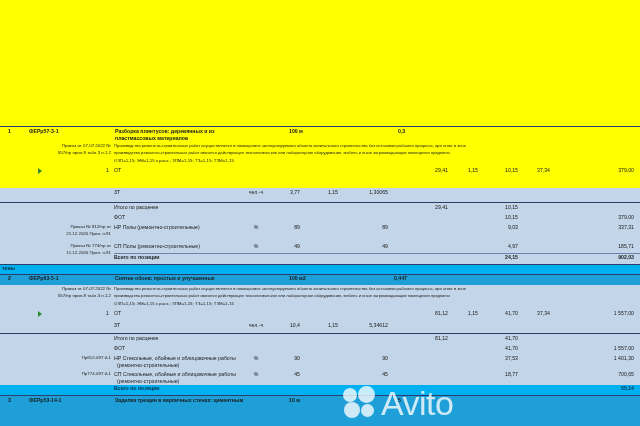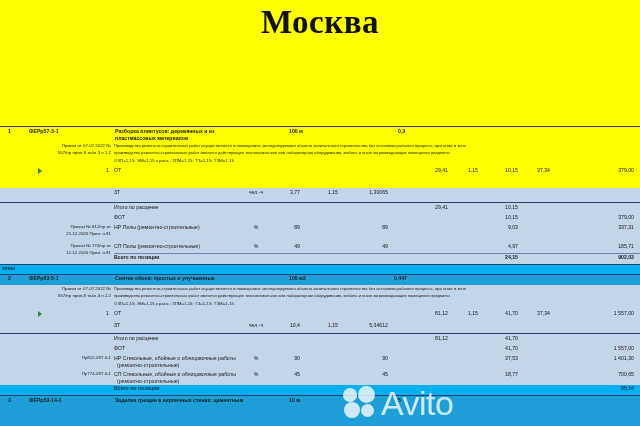--- a/index.html
+++ b/index.html
@@ -51,21 +51,20 @@
   .wm .d4{left:18px;top:18px;width:13px;height:13px;}
   .wm .txt{position:absolute;left:38px;top:2px;font-size:34px;font-weight:normal;
            color:#fff;font-family:"Liberation Sans",sans-serif;letter-spacing:-.5px;}
 </style>
 </head>
 <body>
 
 <div class="shot">
 
   <div class="banner">
-    <div class="b1">Москва</div>
   </div>
 
   <div class="sheet">
 
     <div class="band yellow" style="top:0;height:6px;"></div>
     <div class="hline" style="top:6px;"></div>
     <div class="band yellow" style="top:7px;height:61px;"></div>
 
     <div class="c b" style="left:8px;top:9px;">1</div>
     <div class="c b" style="left:29px;top:9px;">ФЕРр57-3-1</div>

